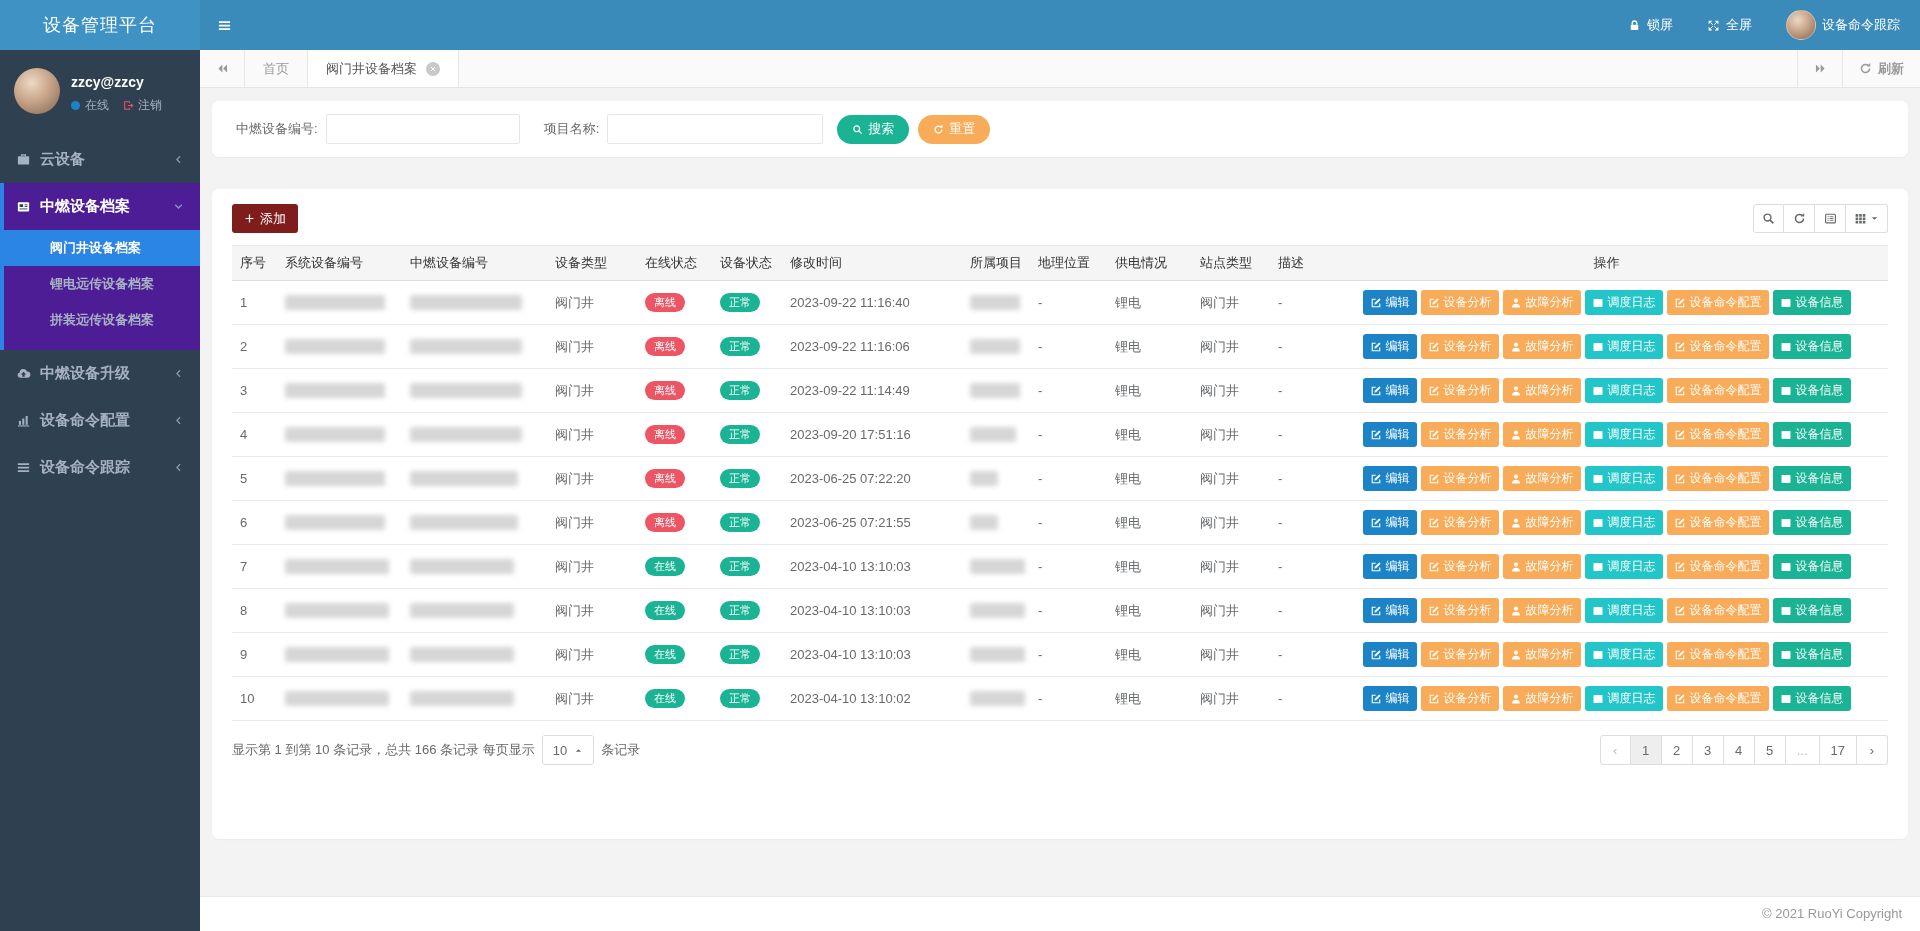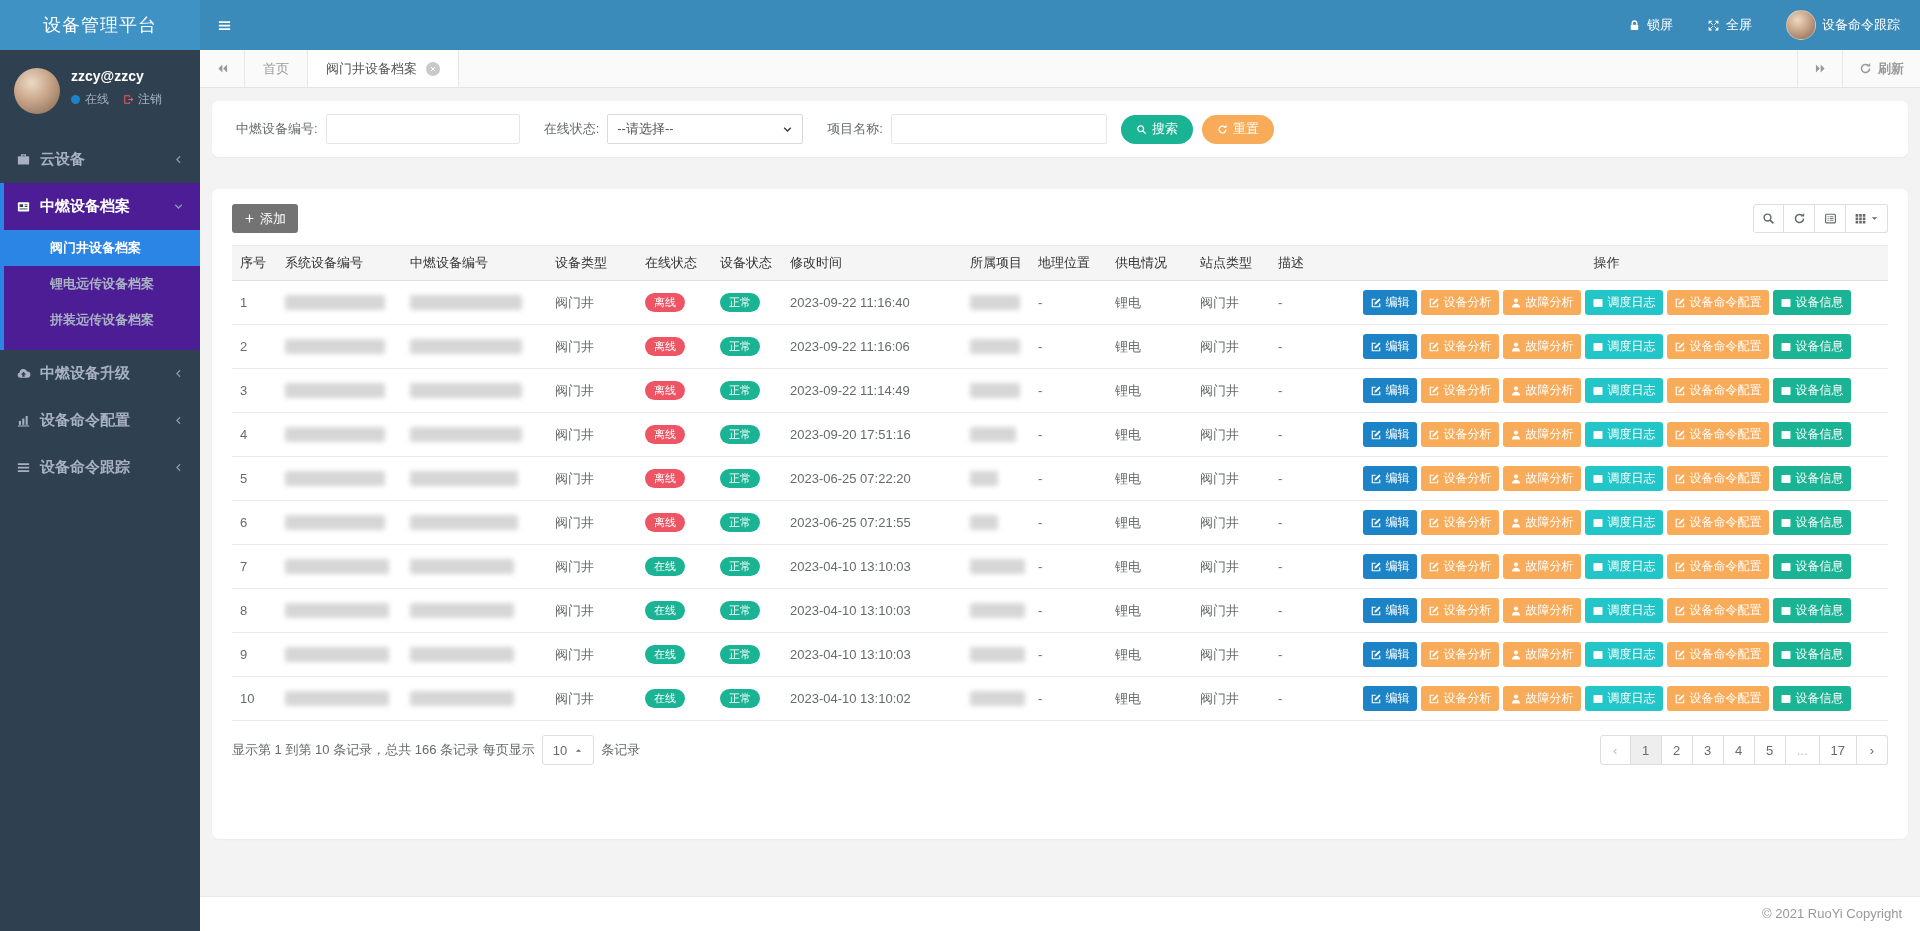--- a/index.html
+++ b/index.html
@@ -13,21 +13,21 @@
   
   .header { position:absolute; top:0; left:0; right:0; height:50px; background:#3a8aba; display:flex; align-items:center; z-index:5; }
   .logo { width:200px; height:50px; background:#3e93c4; color:#fff; font-size:18px; line-height:50px; text-align:center; letter-spacing:1px; flex:none; }
   .menu-toggle { padding:0 17px; color:#fff; cursor:pointer; display:flex; align-items:center; height:50px; }
   .hdr-right { margin-left:auto; display:flex; align-items:center; padding-right:20px; }
   .hdr-item { color:#fff; display:flex; align-items:center; gap:6px; margin-left:34px; cursor:pointer; font-size:13px; }
   .hdr-avatar { width:30px; height:30px; border-radius:50%; background:radial-gradient(circle at 38% 32%, #ecd9c4 0%, #c7a488 45%, #7e6450 100%); border:1px solid rgba(255,255,255,.4); }
 
   
   .sidebar { position:absolute; top:50px; left:0; bottom:0; width:200px; background:#2f4050; z-index:4; }
-  .user-panel { padding:18px 14px 14px; display:flex; align-items:flex-start; gap:11px; }
+  .user-panel { padding:18px 14px 14px; display:flex; align-items:flex-end; gap:11px; }
   .user-avatar { width:46px; height:46px; border-radius:50%; background:radial-gradient(circle at 38% 32%, #ecd9c4 0%, #c7a488 45%, #7e6450 100%); flex:none; }
   .user-name { color:#fff; font-weight:bold; font-size:14px; margin-bottom:7px; }
   .user-status { font-size:12px; color:#a7b1c2; display:flex; align-items:center; gap:5px; }
   .dot { width:9px; height:9px; border-radius:50%; background:#1c84c6; display:inline-block; }
   .logout { display:flex; align-items:center; gap:4px; margin-left:9px; color:#a7b1c2; cursor:pointer; }
   .logout .ico { color:#ed5565; }
   .nav { margin-top:8px; }
   .nav-item { padding:14px 16px; color:#a7b1c2; font-size:15px; font-weight:bold; display:flex; align-items:center; gap:9px; cursor:pointer; }
   .nav-item .caret { margin-left:auto; color:#8b99a8; }
   .nav-group.expanded { border-left:4px solid #2b85e4; background:#4c1d95; }
@@ -60,21 +60,21 @@
   .w194 { width:194px; } .w196 { width:196px; } .w216 { width:216px; }
   .select-box { height:30px; border:1px solid #d9dadb; border-radius:2px; padding:0 9px; display:flex; align-items:center; justify-content:space-between; color:#555; cursor:pointer; background:#fff; }
   .select-box .ico { color:#333; }
   .pill-btn { height:29px; border:none; border-radius:15px; color:#fff; font-size:13px; padding:0 15px; display:inline-flex; align-items:center; gap:5px; cursor:pointer; }
   .btn-search { background:#1ab394; margin-left:14px; }
   .btn-reset { background:#f8ac59; margin-left:9px; }
 
   
   .table-panel { height:650px; padding:15px 20px; }
   .toolbar { display:flex; align-items:flex-start; }
-  .btn-add { background:#737373; color:#fff; border:none; border-radius:3px; height:29px; padding:0 12px; font-size:13px; display:inline-flex; align-items:center; gap:5px; cursor:pointer; }
+  .btn-add { background:#7f1d1d; color:#fff; border:none; border-radius:3px; height:29px; padding:0 12px; font-size:13px; display:inline-flex; align-items:center; gap:5px; cursor:pointer; }
   .btn-group { margin-left:auto; display:flex; }
   .tool-btn { width:31px; height:29px; background:#fff; border:1px solid #ddd; border-left:none; color:#676a6c; display:flex; align-items:center; justify-content:center; gap:3px; cursor:pointer; }
   .tool-btn:first-child { border-left:1px solid #ddd; border-radius:3px 0 0 3px; }
   .tool-btn:last-child { border-radius:0 3px 3px 0; width:42px; }
   .tool-btn .caret2 { width:9px; height:9px; }
 
   table { width:100%; border-collapse:collapse; table-layout:fixed; margin-top:12px; }
   th { background:#f5f5f6; border-top:1px solid #e7eaec; border-bottom:1px solid #ddd; color:#333; font-weight:normal; text-align:left; padding:8px 8px; font-size:13px; }
   td { border-bottom:1px solid #e7eaec; color:#676a6c; padding:9px 8px; font-size:13px; height:39px; }
   .c0{width:45px}.c1{width:125px}.c2{width:145px}.c3{width:90px}.c4{width:75px}.c5{width:70px}.c6{width:180px}.c7{width:68px}.c8{width:77px}.c9{width:85px}.c10{width:78px}.c11{width:55px}
@@ -287,31 +287,20 @@
       <span>刷新</span>
     </div>
   </div>
 
   <div class="content">
 
     <div class="panel search-panel">
       <div class="field">
         <label>中燃设备编号:</label>
         <input class="txt w194" value="" style="">
-      </div>
-      <div class="field">
-        <label>在线状态:</label>
-        <div class="select-box w196">
-          <span>--请选择--</span>
-          <span class="ico ico-sm">
-              <svg viewBox="0 0 16 16">
-                <path d="M3.2 5.4L8 10.2l4.8-4.8" fill="none" stroke="currentColor" stroke-width="1.8"></path>
-              </svg>
-            </span>
-        </div>
       </div>
       <div class="field">
         <label>项目名称:</label>
         <input class="txt w216" value="" style="">
       </div>
       <button class="pill-btn btn-search">
         <span class="ico ico-sm">
             <svg viewBox="0 0 16 16">
               <circle cx="6.8" cy="6.8" r="4.2" fill="none" stroke="currentColor" stroke-width="1.8"></circle>
               <path d="M10 10l4 4" stroke="currentColor" stroke-width="2"></path>

